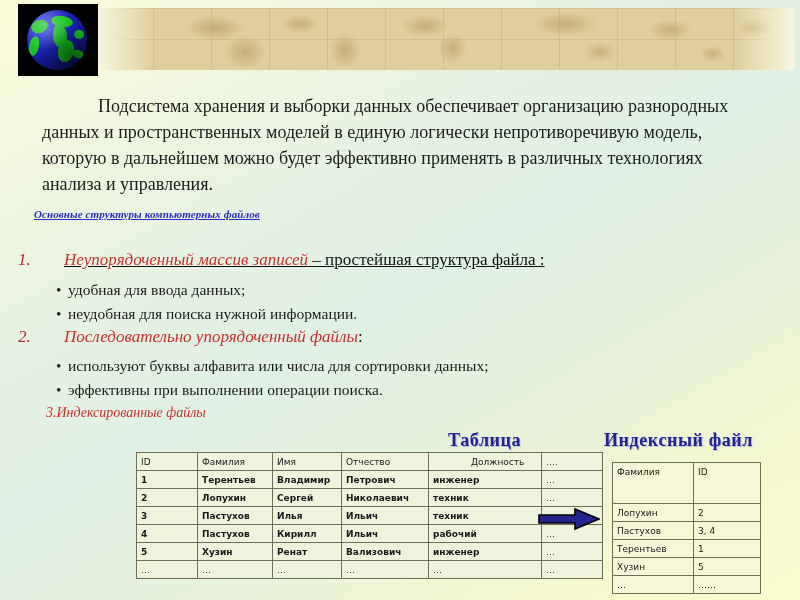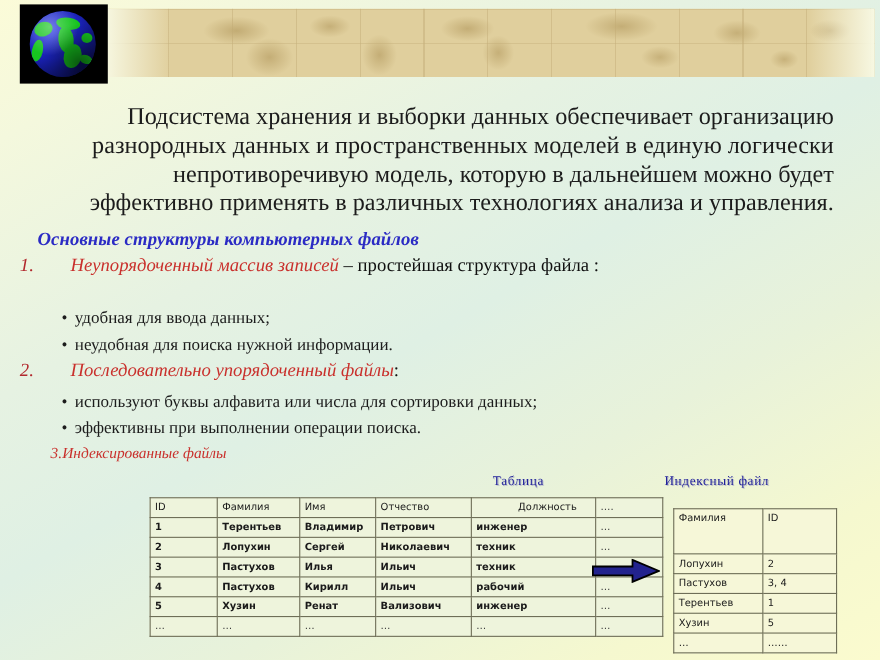--- a/index.html
+++ b/index.html
@@ -120,35 +120,36 @@
     border-radius: 50%;
     background: #f4f7e0;
     z-index: -1;
   }
 
   
   #intro-paragraph {
     position: absolute;
     left: 42px; top: 93px;
     width: 716px;
-    font-size: 22px;
+    font-size: 18px;
     line-height: 26px;
     color: #1c1c1c;
     text-indent: 56px;
-    text-align: right;
+    text-align: left;
   }
 
   
   #section-heading {
     position: absolute;
     left: 34px; top: 208px;
-    font-size: 17px;
+    font-size: 11px;
     font-weight: bold;
     font-style: italic;
     color: #2b2bc4;
+    text-decoration: underline;
     letter-spacing: .1px;
   }
 
   
   .num-item {
     position: absolute;
     left: 18px;
     width: 760px;
     font-size: 17px;
     color: #111;
@@ -158,21 +159,21 @@
     display: inline-block;
     width: 46px;
     color: #b2292e;
     font-style: italic;
     font-size: 17px;
   }
   .num-item .em {
     color: #c9302c;
     font-style: italic;
   }
-  #item-1 { top: 231px; }
+  #item-1 { top: 250px; text-decoration: underline; }
   #item-2 { top: 327px; }
   #item-3 {
     position: absolute;
     left: 46px; top: 405px;
     font-size: 14px;
     font-style: italic;
     color: #c9302c;
     white-space: nowrap;
   }
 
@@ -189,22 +190,22 @@
     color: #1c1c1c;
   }
   #b1 { top: 281px; }
   #b2 { top: 305px; }
   #b3 { top: 357px; }
   #b4 { top: 381px; }
 
   
   .caption {
     position: absolute;
-    font-size: 12px;
-    font-weight: normal;
+    font-size: 18px;
+    font-weight: bold;
     color: #22229b;
     text-shadow: 1px 1px 0 rgba(150,150,190,.55);
     letter-spacing: .6px;
     white-space: nowrap;
   }
   #caption-table { left: 448px; top: 430px; }
   #caption-index { left: 604px; top: 430px; }
 
   
   table.grid {

